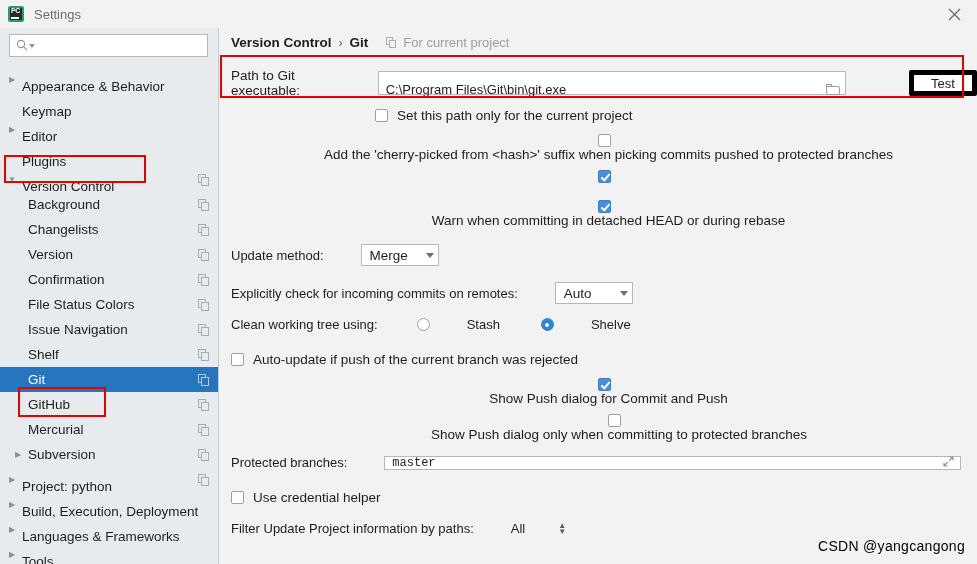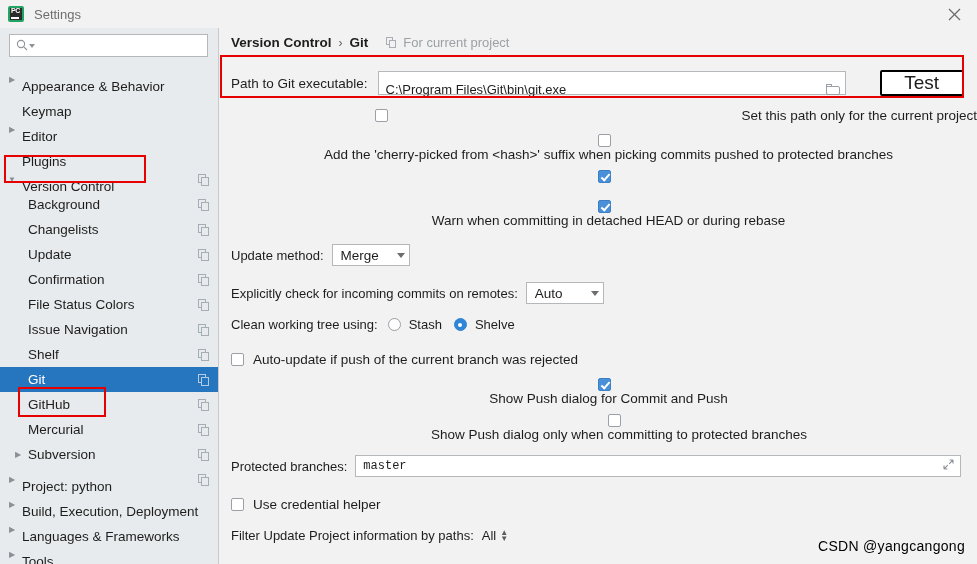--- a/index.html
+++ b/index.html
@@ -213,20 +213,21 @@
 
   .form {
     position: absolute;
     left: 12px;
     top: 36px;
     right: 0;
   }
   .row {
     display: flex;
     align-items: center;
+    gap: 29px;
   }
 
   .path-row { height: 30px; margin-top: 4px; }
   .path-label { font-size: 13.5px; margin-right: 10px; }
   .path-field {
     flex: 0 0 auto;
     width: 468px;
     height: 24px;
     background: #ffffff;
     border: 1px solid #b4b8bb;
@@ -258,26 +259,26 @@
     width: 6px; height: 3px;
     border: 1px solid #9aa0a5;
     border-bottom: 0;
     box-sizing: border-box;
   }
   .test-btn {
     margin-left: 34px;
     width: 84px;
     height: 26px;
     background: #ffffff;
-    border: 2px solid #000000;
+    border: 5px solid #000000;
     border-radius: 2px;
     display: flex;
     align-items: center;
     justify-content: center;
-    font-size: 19px;
+    font-size: 13px;
     box-sizing: border-box;
   }
 
   
   .cb-row {
     display: flex;
     align-items: center;
     min-height: 22px;
   }
   .cb {
@@ -344,21 +345,21 @@
     content: "";
     position: absolute;
     left: 3.5px; top: 3.5px;
     width: 4px; height: 4px;
     border-radius: 50%;
     background: #ffffff;
   }
 
   .branch-field {
     flex: 1;
-    height: 22px;
+    height: 14px;
     background: #ffffff;
     border: 1px solid #b4b8bb;
     box-sizing: border-box;
     display: flex;
     align-items: center;
     padding: 0 6px 0 7px;
     margin-left: 8px;
     margin-right: 16px;
     font-family: "Liberation Mono", monospace;
     font-size: 12px;
@@ -385,21 +386,21 @@
     bottom: 10px;
     color: #000000;
     font-size: 14px;
     letter-spacing: .3px;
   }
 
   .mt6  { margin-top: 6px; }
   .mt10 { margin-top: 8px; flex-direction: column; }
   .mt13 { margin-top: 13px; }
   .mt16 { margin-top: 16px; }
-  .indent { margin-left: 21px; justify-content: space-between; }
+  .indent { margin-left: 21px; }
 </style>
 </head>
 <body>
 
 <div class="titlebar">
   <div class="pc-logo"></div>
   <div class="title-text">Settings</div>
   <div class="close-btn">
     <svg width="13" height="13" viewBox="0 0 13 13" aria-hidden="true">
       <line x1="1" y1="1" x2="12" y2="12" stroke="#6b6b6b" stroke-width="1.3"></line>
@@ -449,21 +450,21 @@
         </div>
         <div class="tree-row lvl1">
           <span class="tree-label">Background</span>
           <span class="copy-ico"></span>
         </div>
         <div class="tree-row lvl1">
           <span class="tree-label">Changelists</span>
           <span class="copy-ico"></span>
         </div>
         <div class="tree-row lvl1">
-          <span class="tree-label">Update</span>
+          <span class="tree-label">Version</span>
           <span class="copy-ico"></span>
         </div>
         <div class="tree-row lvl1">
           <span class="tree-label">Confirmation</span>
           <span class="copy-ico"></span>
         </div>
         <div class="tree-row lvl1">
           <span class="tree-label">File Status Colors</span>
           <span class="copy-ico"></span>
         </div>

